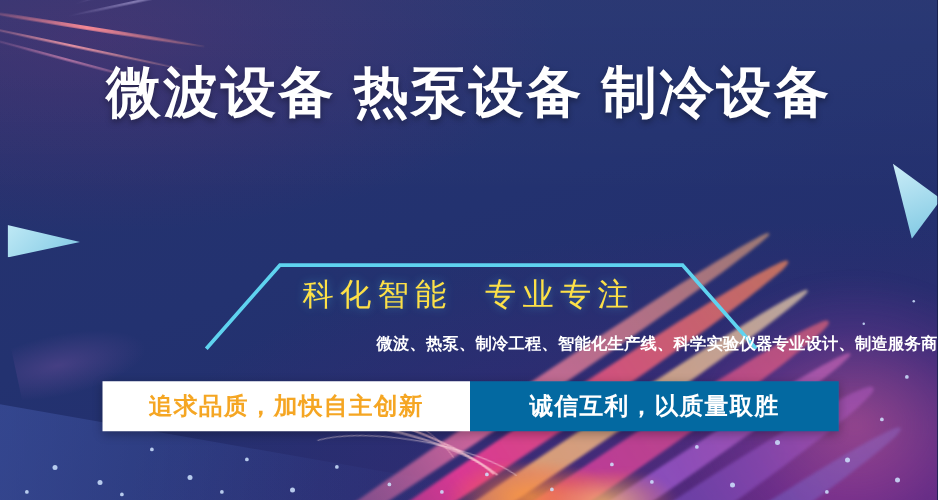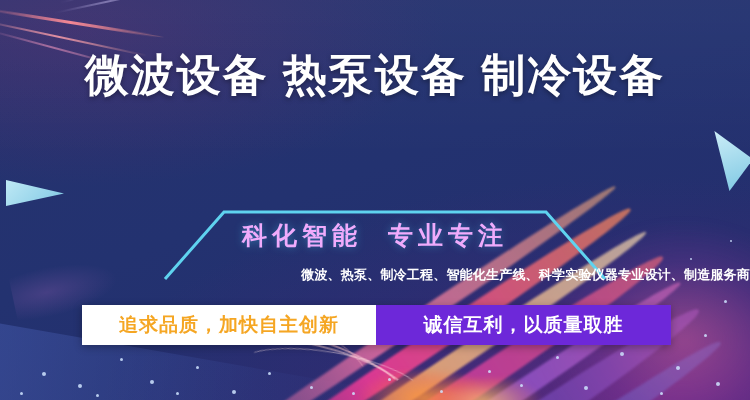--- a/index.html
+++ b/index.html
@@ -123,23 +123,23 @@
 
   
   .hexframe{
     position:absolute;left:162px;top:208px;width:446px;height:74px;
   }
   .hexframe svg{display:block;width:100%;height:100%;}
 
   .subtitle{
     position:absolute;left:0;right:0;top:219px;
     text-align:center;
-    color:#f0abfc;
+    color:#fde047;
     font-size:25px;
-    font-weight:700;
+    font-weight:400;
     letter-spacing:5px;
     text-shadow:0 0 8px rgba(70,200,240,.45);
     white-space:nowrap;
   }
   .subtitle .gap{display:inline-block;width:26px;}
 
   .tagline{
     position:absolute;left:0;right:0;top:266px;
     text-align:right;
     color:#ffffff;
@@ -159,21 +159,21 @@
   .slogan-white{
     width:294px;height:40px;
     background:#ffffff;
     color:#f5a623;
     display:flex;align-items:center;justify-content:center;
     font-size:19px;font-weight:700;letter-spacing:1px;
     white-space:nowrap;
   }
   .slogan-orange{
     width:295px;height:40px;
-    background:#6d28d9;
+    background:#0369a1;
     color:#ffffff;
     display:flex;align-items:center;justify-content:center;
     font-size:19px;font-weight:700;letter-spacing:1px;
     white-space:nowrap;
   }
 </style>
 </head>
 <body>
 
 <div id="stage">

